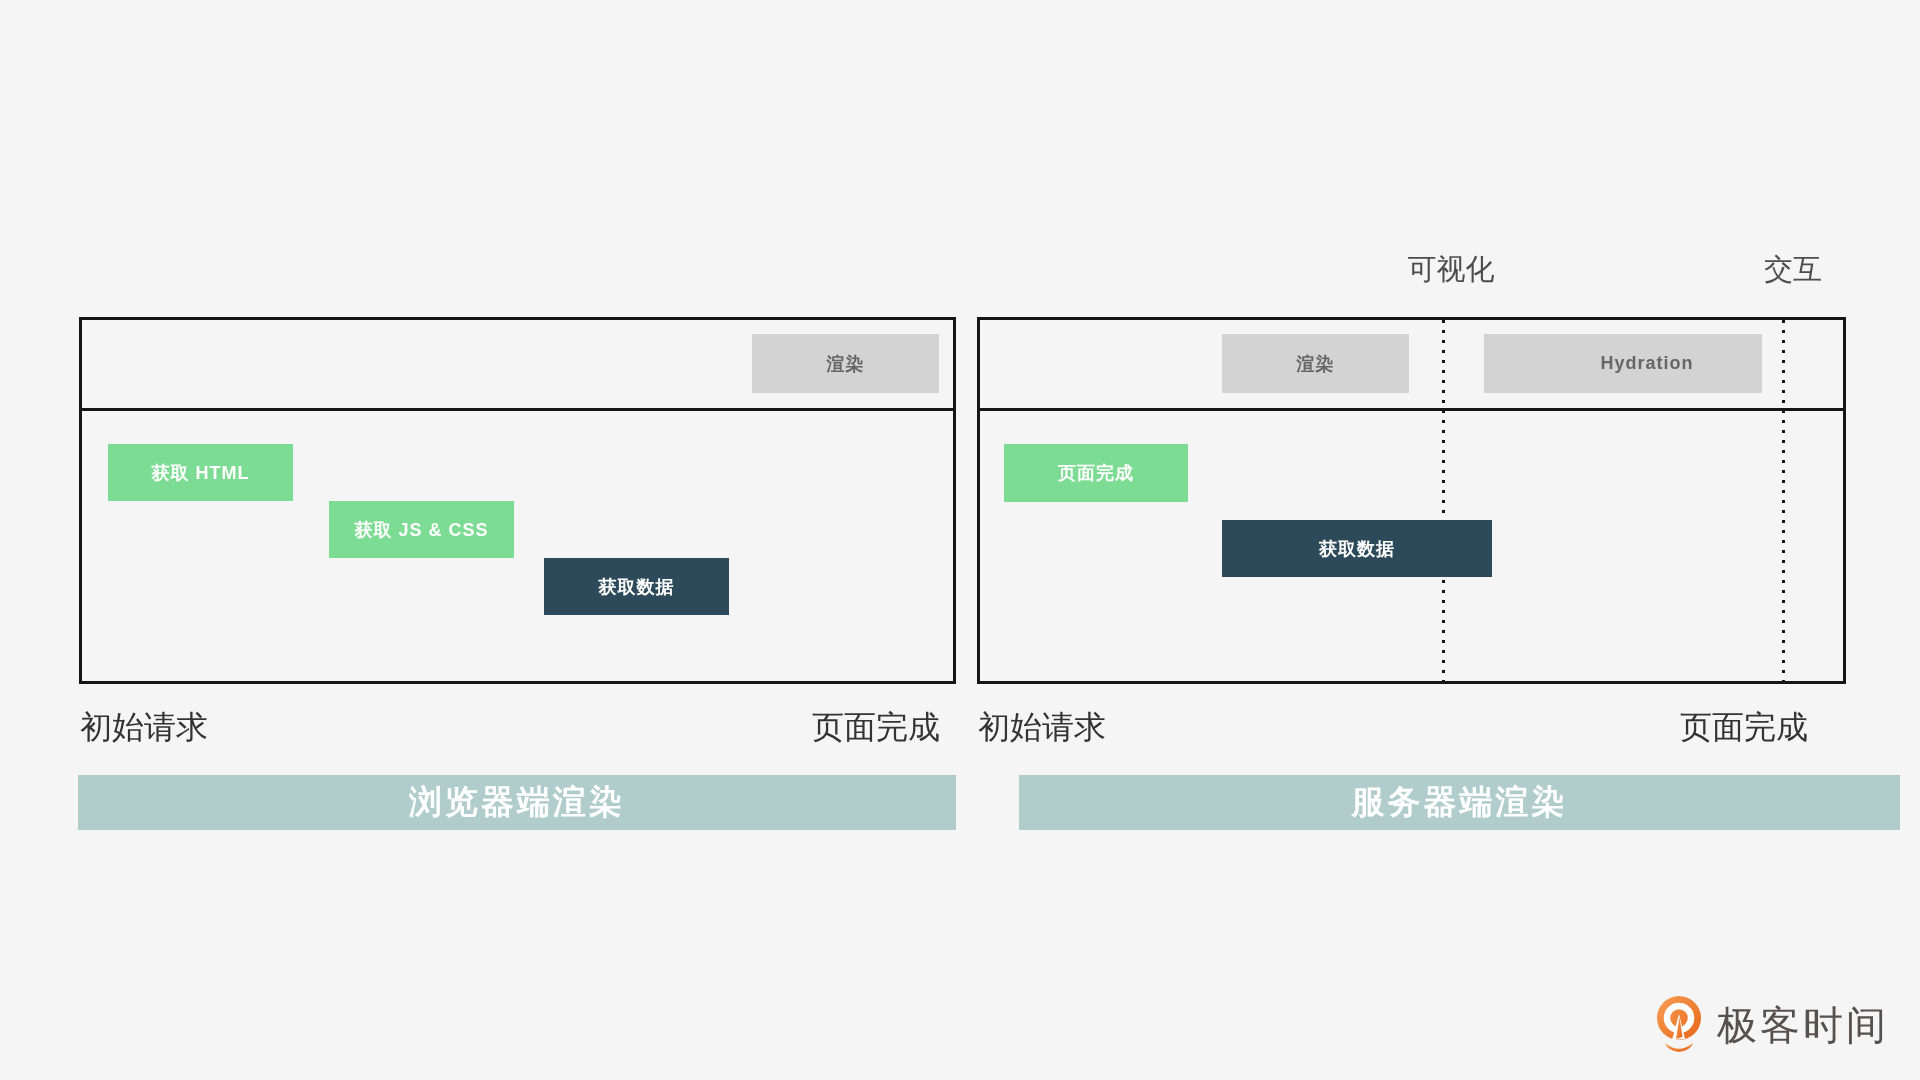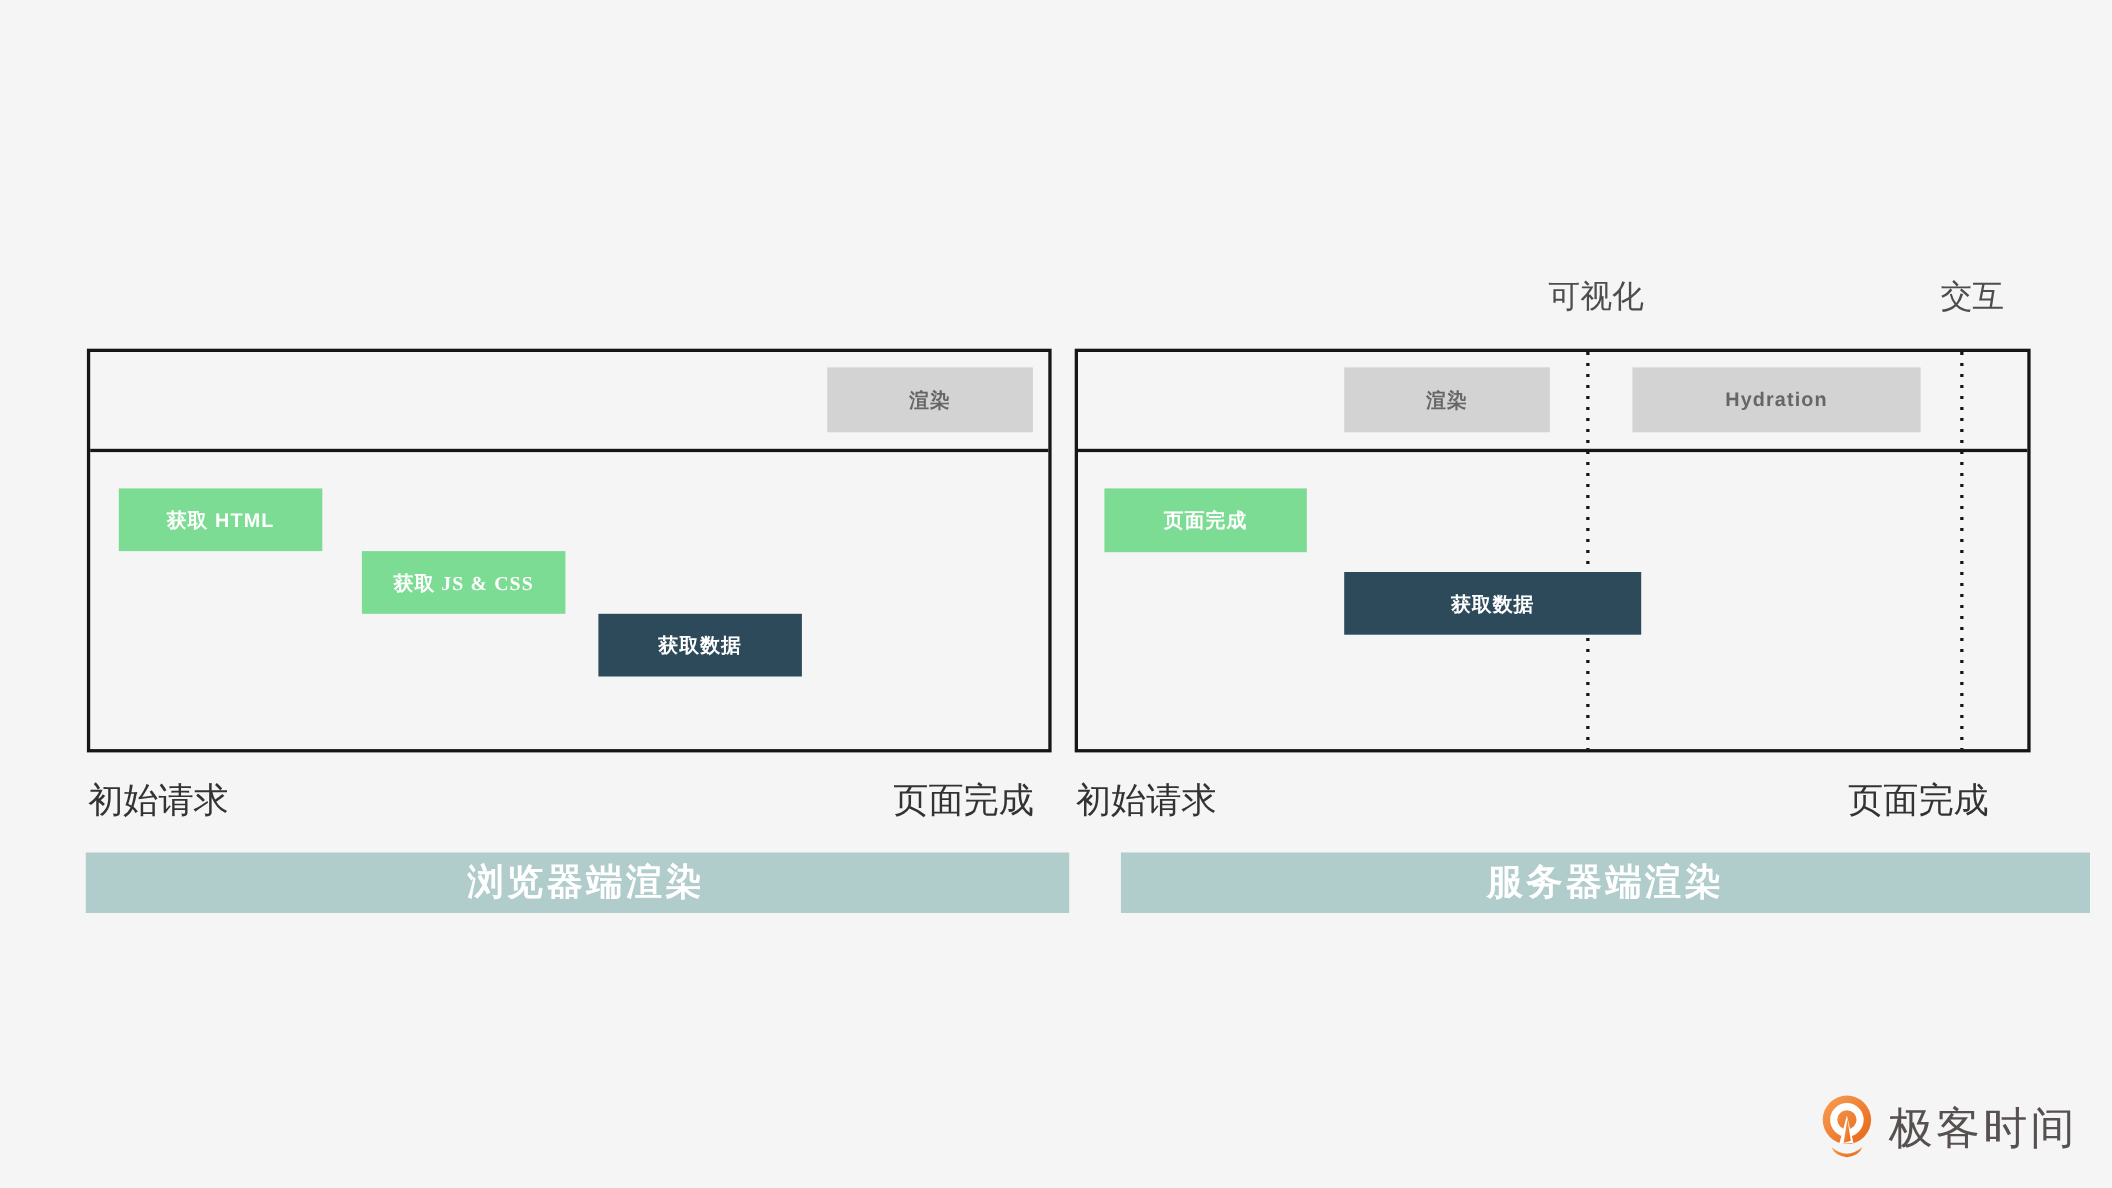--- a/index.html
+++ b/index.html
@@ -25,25 +25,25 @@
   .bar {
     position:absolute; display:flex; align-items:center; justify-content:center;
     font-size:18px; font-weight:bold; white-space:nowrap; letter-spacing:1px;
   }
   .bar-green { background:var(--green,#7ddc93); color:#ffffff; }
   .bar-dark  { background:var(--dark,#2d4a5a);  color:#ffffff; }
   .bar-gray  { background:var(--gray_bar,#d3d3d3); color:var(--gray_text,#666666); }
 
   .csr-render   { left:670px; top:14px;  width:187px; height:59px; }
   .csr-html     { left:26px;  top:124px; width:185px; height:57px; }
-  .csr-jscss    { left:247px; top:181px; width:185px; height:57px;font-family:Liberation Serif, serif; }
+  .csr-jscss    { left:247px; top:181px; width:185px; height:57px; }
   .csr-data     { left:462px; top:238px; width:185px; height:57px; }
 
   .ssr-render   { left:242px; top:14px;  width:187px; height:59px; }
-  .ssr-hydrate  { left:504px; top:14px;  width:262px; height:59px; font-weight:600; }
+  .ssr-hydrate  { left:504px; top:14px;  width:230px; height:59px; font-weight:600;padding-left:48px; }
   .ssr-download { left:24px;  top:124px; width:184px; height:58px; }
   .ssr-data     { left:242px; top:200px; width:270px; height:57px; }
 
   
   .dotline {
     position:absolute; top:0; bottom:0; width:3px;
     background-image:repeating-linear-gradient(to bottom,
       var(--border,#161616) 0 3px, transparent 3px 10px);
   }
   .dotline-visualize   { left:462px; }
@@ -66,21 +66,21 @@
   .ssr-start { left:978px; }
   .ssr-end   { right:112px; }
 
   
   .band {
     position:absolute; top:775px; height:55px;
     background:var(--band,#b0cccb); color:#ffffff;
     display:flex; align-items:center; justify-content:center;
     font-size:33px; font-weight:bold; letter-spacing:3px;
   }
-  .band-csr { left:78px;  width:878px;padding-left:16px; }
+  .band-csr { left:78px;  width:878px; }
   .band-ssr { left:975px; width:881px;margin-left:44px; }
 
   
   .logo {
     position:absolute; left:1652px; top:995px;
     display:flex; align-items:center; gap:11px;
   }
   .logo-text {
     font-size:40px; font-weight:500; letter-spacing:3px;
     color:var(--logo_text,#575051); white-space:nowrap;

